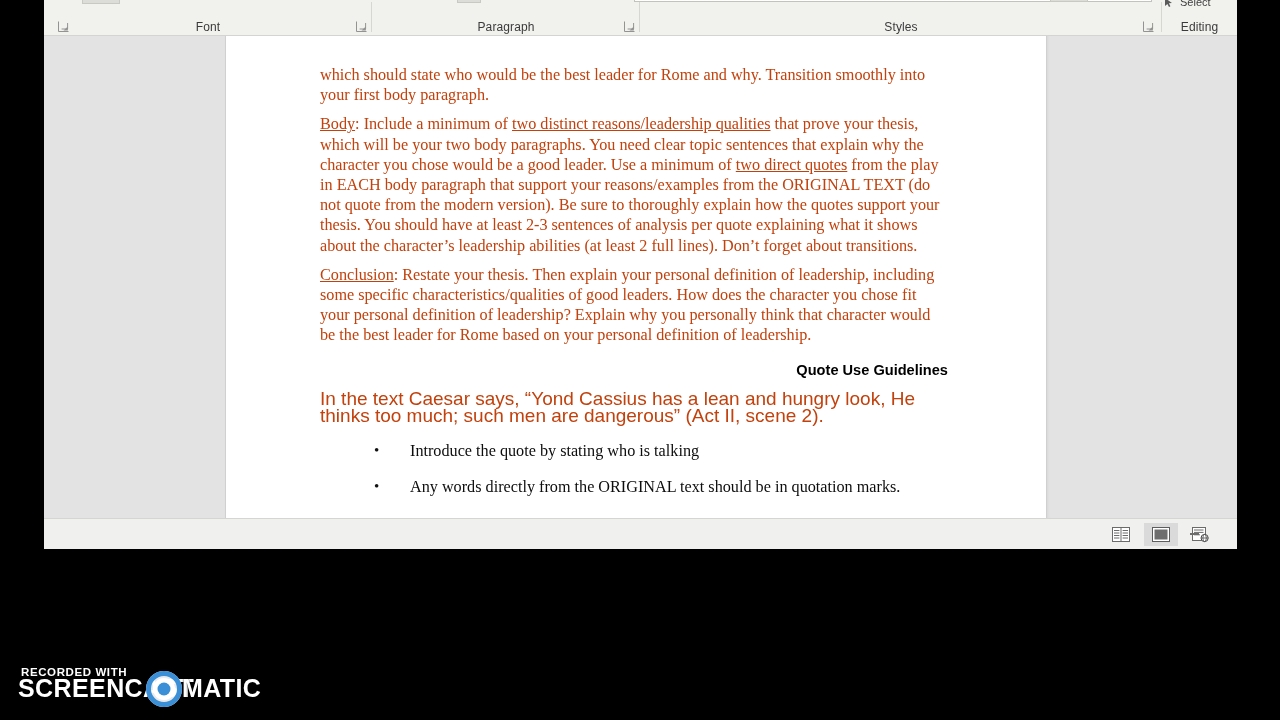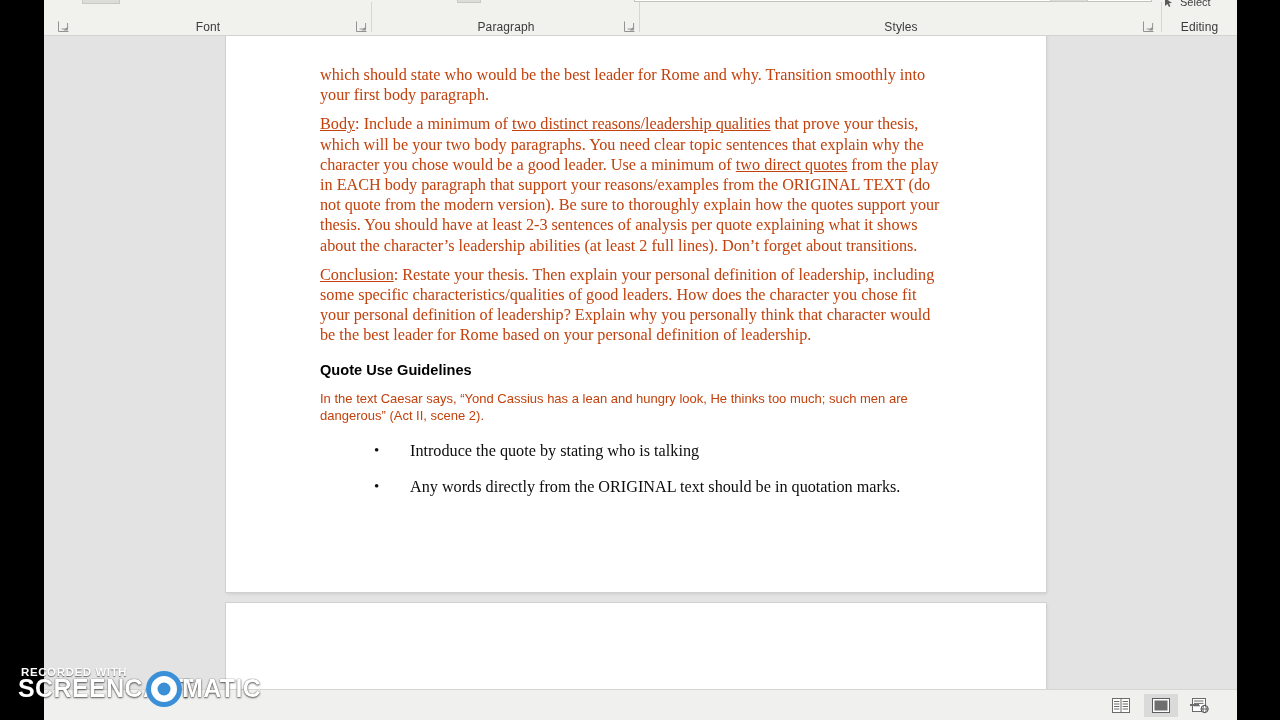--- a/index.html
+++ b/index.html
@@ -20,21 +20,21 @@
     background: #000000;
     overflow: hidden;
   }
 
   
   #word-window {
     position: absolute;
     left: 44px;
     top: 0;
     width: 1193px;
-    height: 720px;
+    height: 549px;
     background: #e3e3e3;
     overflow: hidden;
   }
 
   
   #ribbon {
     position: absolute;
     left: 0;
     top: 0;
     width: 1193px;
@@ -146,33 +146,34 @@
   .p {
     margin: 0 0 9px 0;
     font-family: "Liberation Serif", serif;
     font-size: 16.2px;
     line-height: 20.2px;
     color: #c2410c;
     text-align: left;
   }
   .p.sans {
     font-family: "Liberation Sans", sans-serif;
-    font-size: 13px;
+    font-size: 19px;
     line-height: 17.6px;
   }
   .p.tight { margin-bottom: 0; }
   .u { text-decoration: underline; }
 
   #heading-quote-use {
     margin: 16px 0 11px 0;
     font-family: "Liberation Sans", sans-serif;
     font-size: 14.6px;
     font-weight: bold;
     color: #000;
     line-height: 17px;
+    text-align: right;
   }
 
   #bullet-list {
     list-style: none;
     margin: 3px 0 0 0;
     padding: 0;
   }
   #bullet-list li {
     position: relative;
     font-family: "Liberation Serif", serif;

